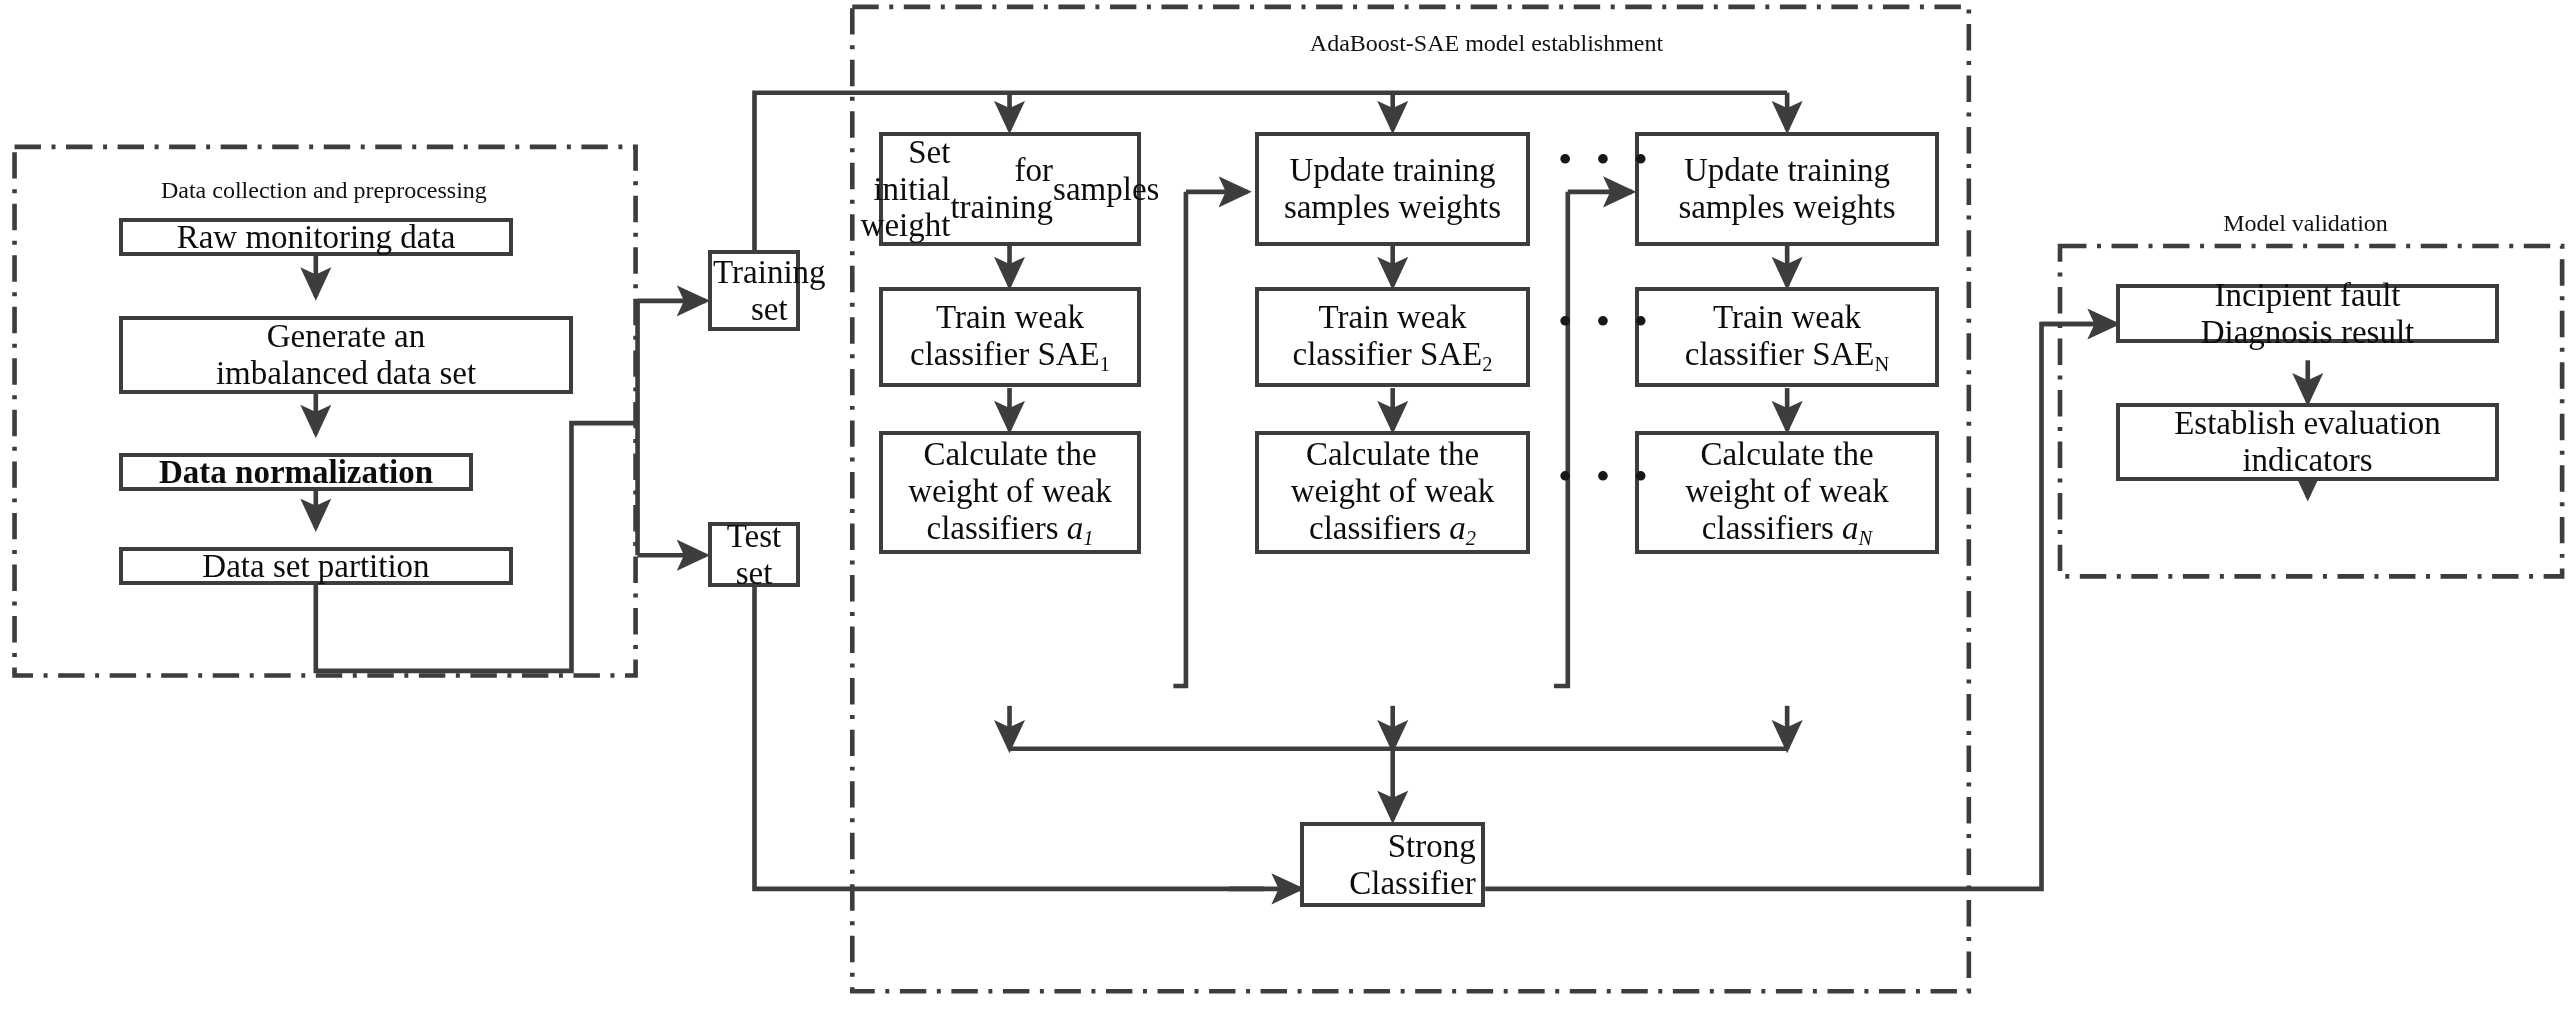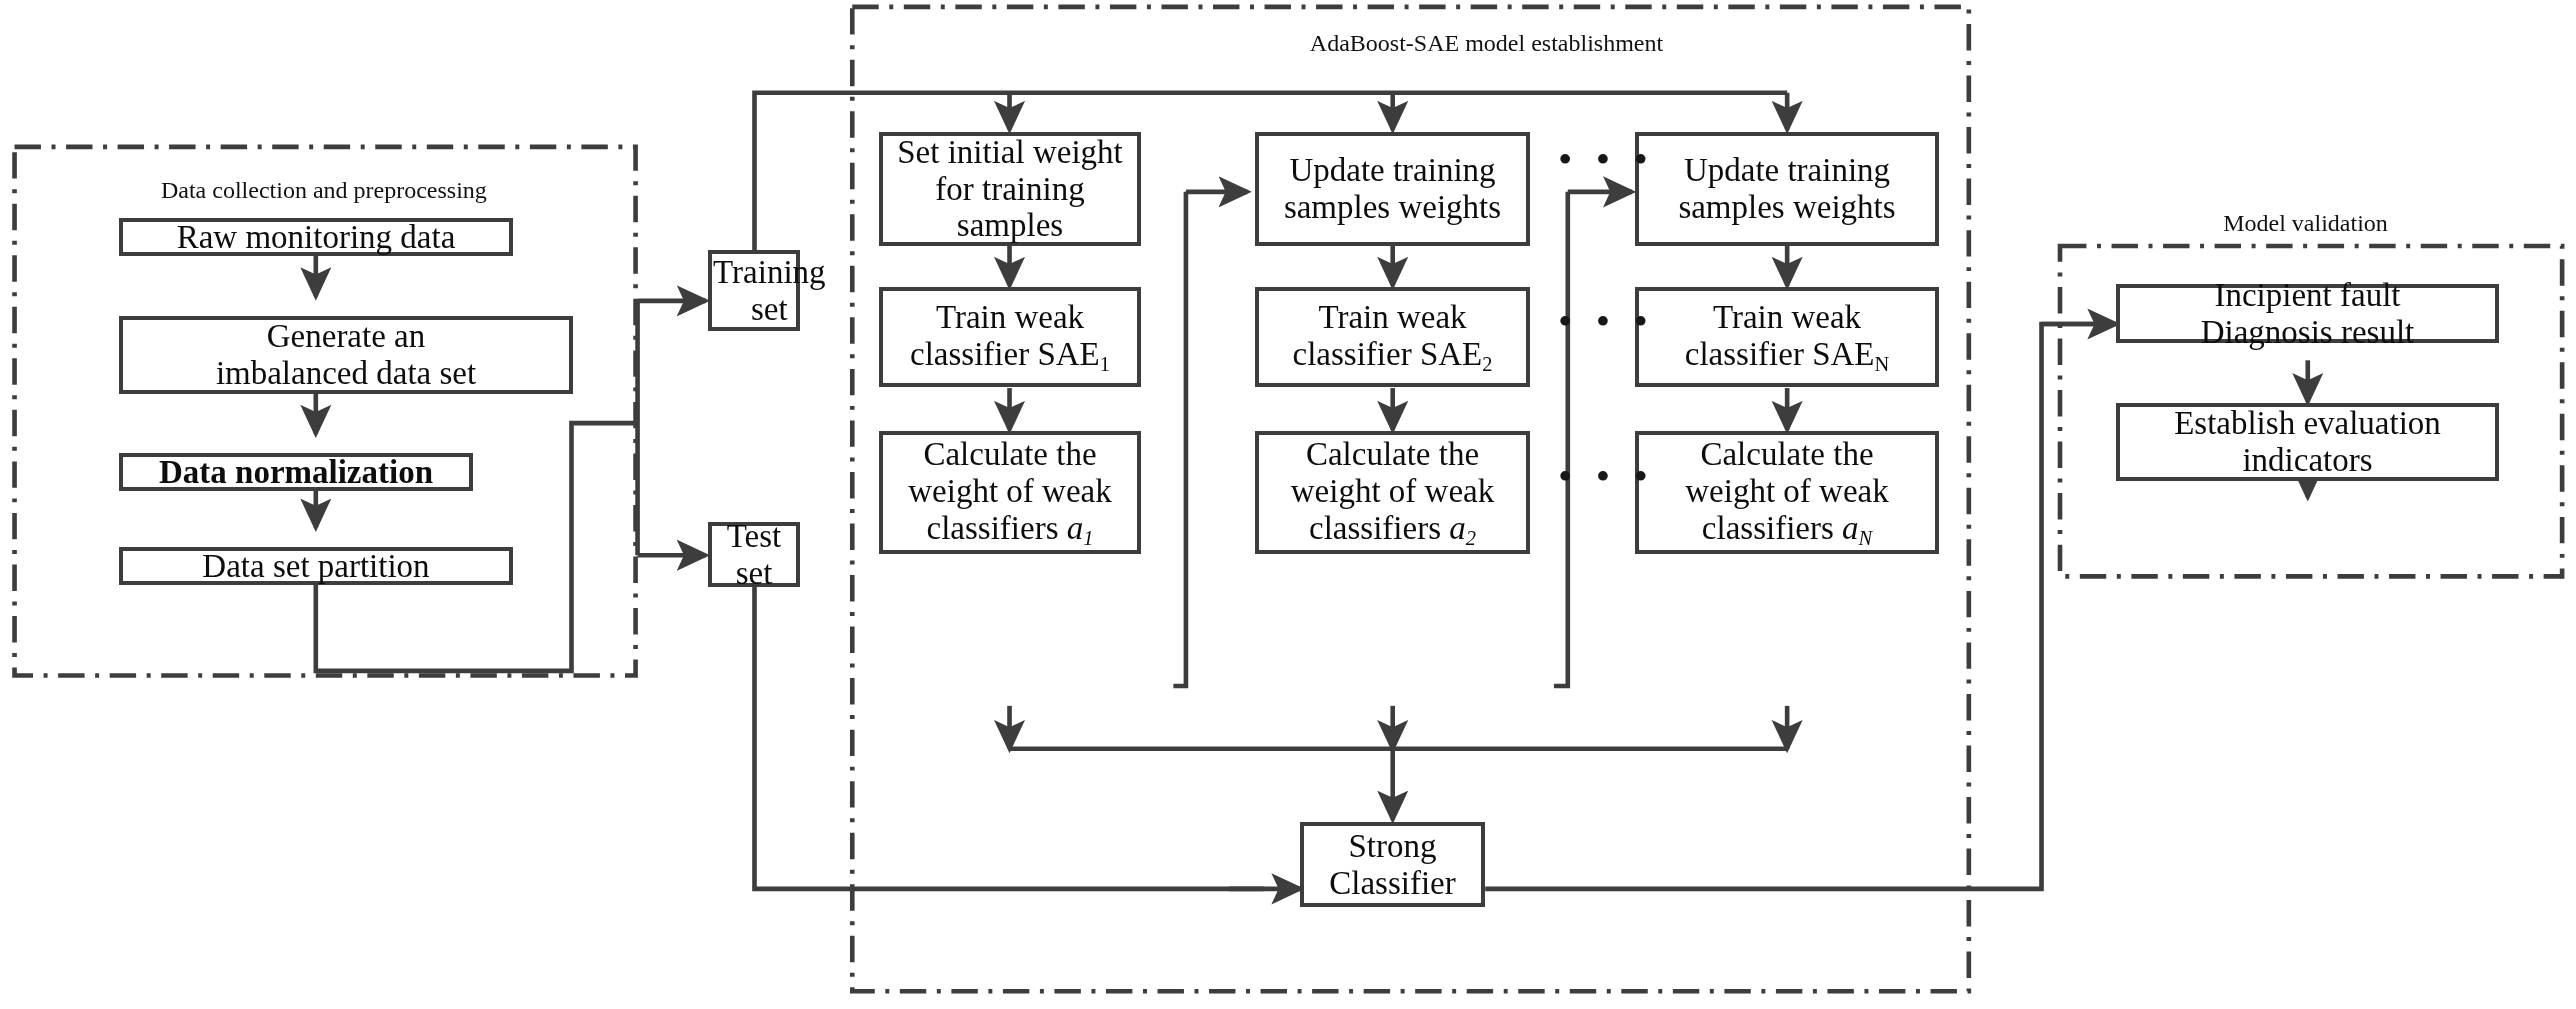--- a/index.html
+++ b/index.html
@@ -112,21 +112,21 @@
     <span class="t">Training</span>
     <span class="t">set</span>
   </div>
 
   <div class="nodebox" style="left:708px;top:522px;width:92px;height:65px;">
     <span class="t">Test set</span>
   </div>
 
   <div class="panel-title" style="left:859px;top:30px;width:1255px;">AdaBoost-SAE model establishment</div>
 
-  <div class="nodebox" style="left:879px;top:132px;width:262px;height:114px;flex-direction:column;text-align:right;">
+  <div class="nodebox" style="left:879px;top:132px;width:262px;height:114px;flex-direction:row;text-align:right;">
     <span class="t">Set initial weight</span>
     <span class="t">for training</span>
     <span class="t">samples</span>
   </div>
 
   <div class="nodebox" style="left:879px;top:287px;width:262px;height:100px;flex-direction:column;">
     <span class="t">Train weak</span>
     <span class="t"><span>classifier SAE</span><span class="sub">1</span></span>
   </div>
 
@@ -165,21 +165,21 @@
   <div class="nodebox" style="left:1635px;top:431px;width:304px;height:123px;flex-direction:column;">
     <span class="t">Calculate the</span>
     <span class="t">weight of weak</span>
     <span class="t"><span>classifiers </span><span class="it">a</span><span class="sub it">N</span></span>
   </div>
 
   <div class="dots" style="left:1558px;top:139px;">• • •</div>
   <div class="dots" style="left:1558px;top:301px;">• • •</div>
   <div class="dots" style="left:1558px;top:456px;">• • •</div>
 
-  <div class="nodebox" style="left:1300px;top:822px;width:185px;height:85px;flex-direction:column;">
+  <div class="nodebox" style="left:1300px;top:822px;width:185px;height:85px;flex-direction:column;align-items:flex-end;">
     <span class="t">Strong</span>
     <span class="t">Classifier</span>
   </div>
 
   <div class="panel-title" style="left:2081px;top:210px;width:449px;">Model validation</div>
 
   <div class="nodebox" style="left:2116px;top:284px;width:383px;height:59px;flex-direction:column;">
     <span class="t">Incipient fault</span>
     <span class="t">Diagnosis result</span>
   </div>

